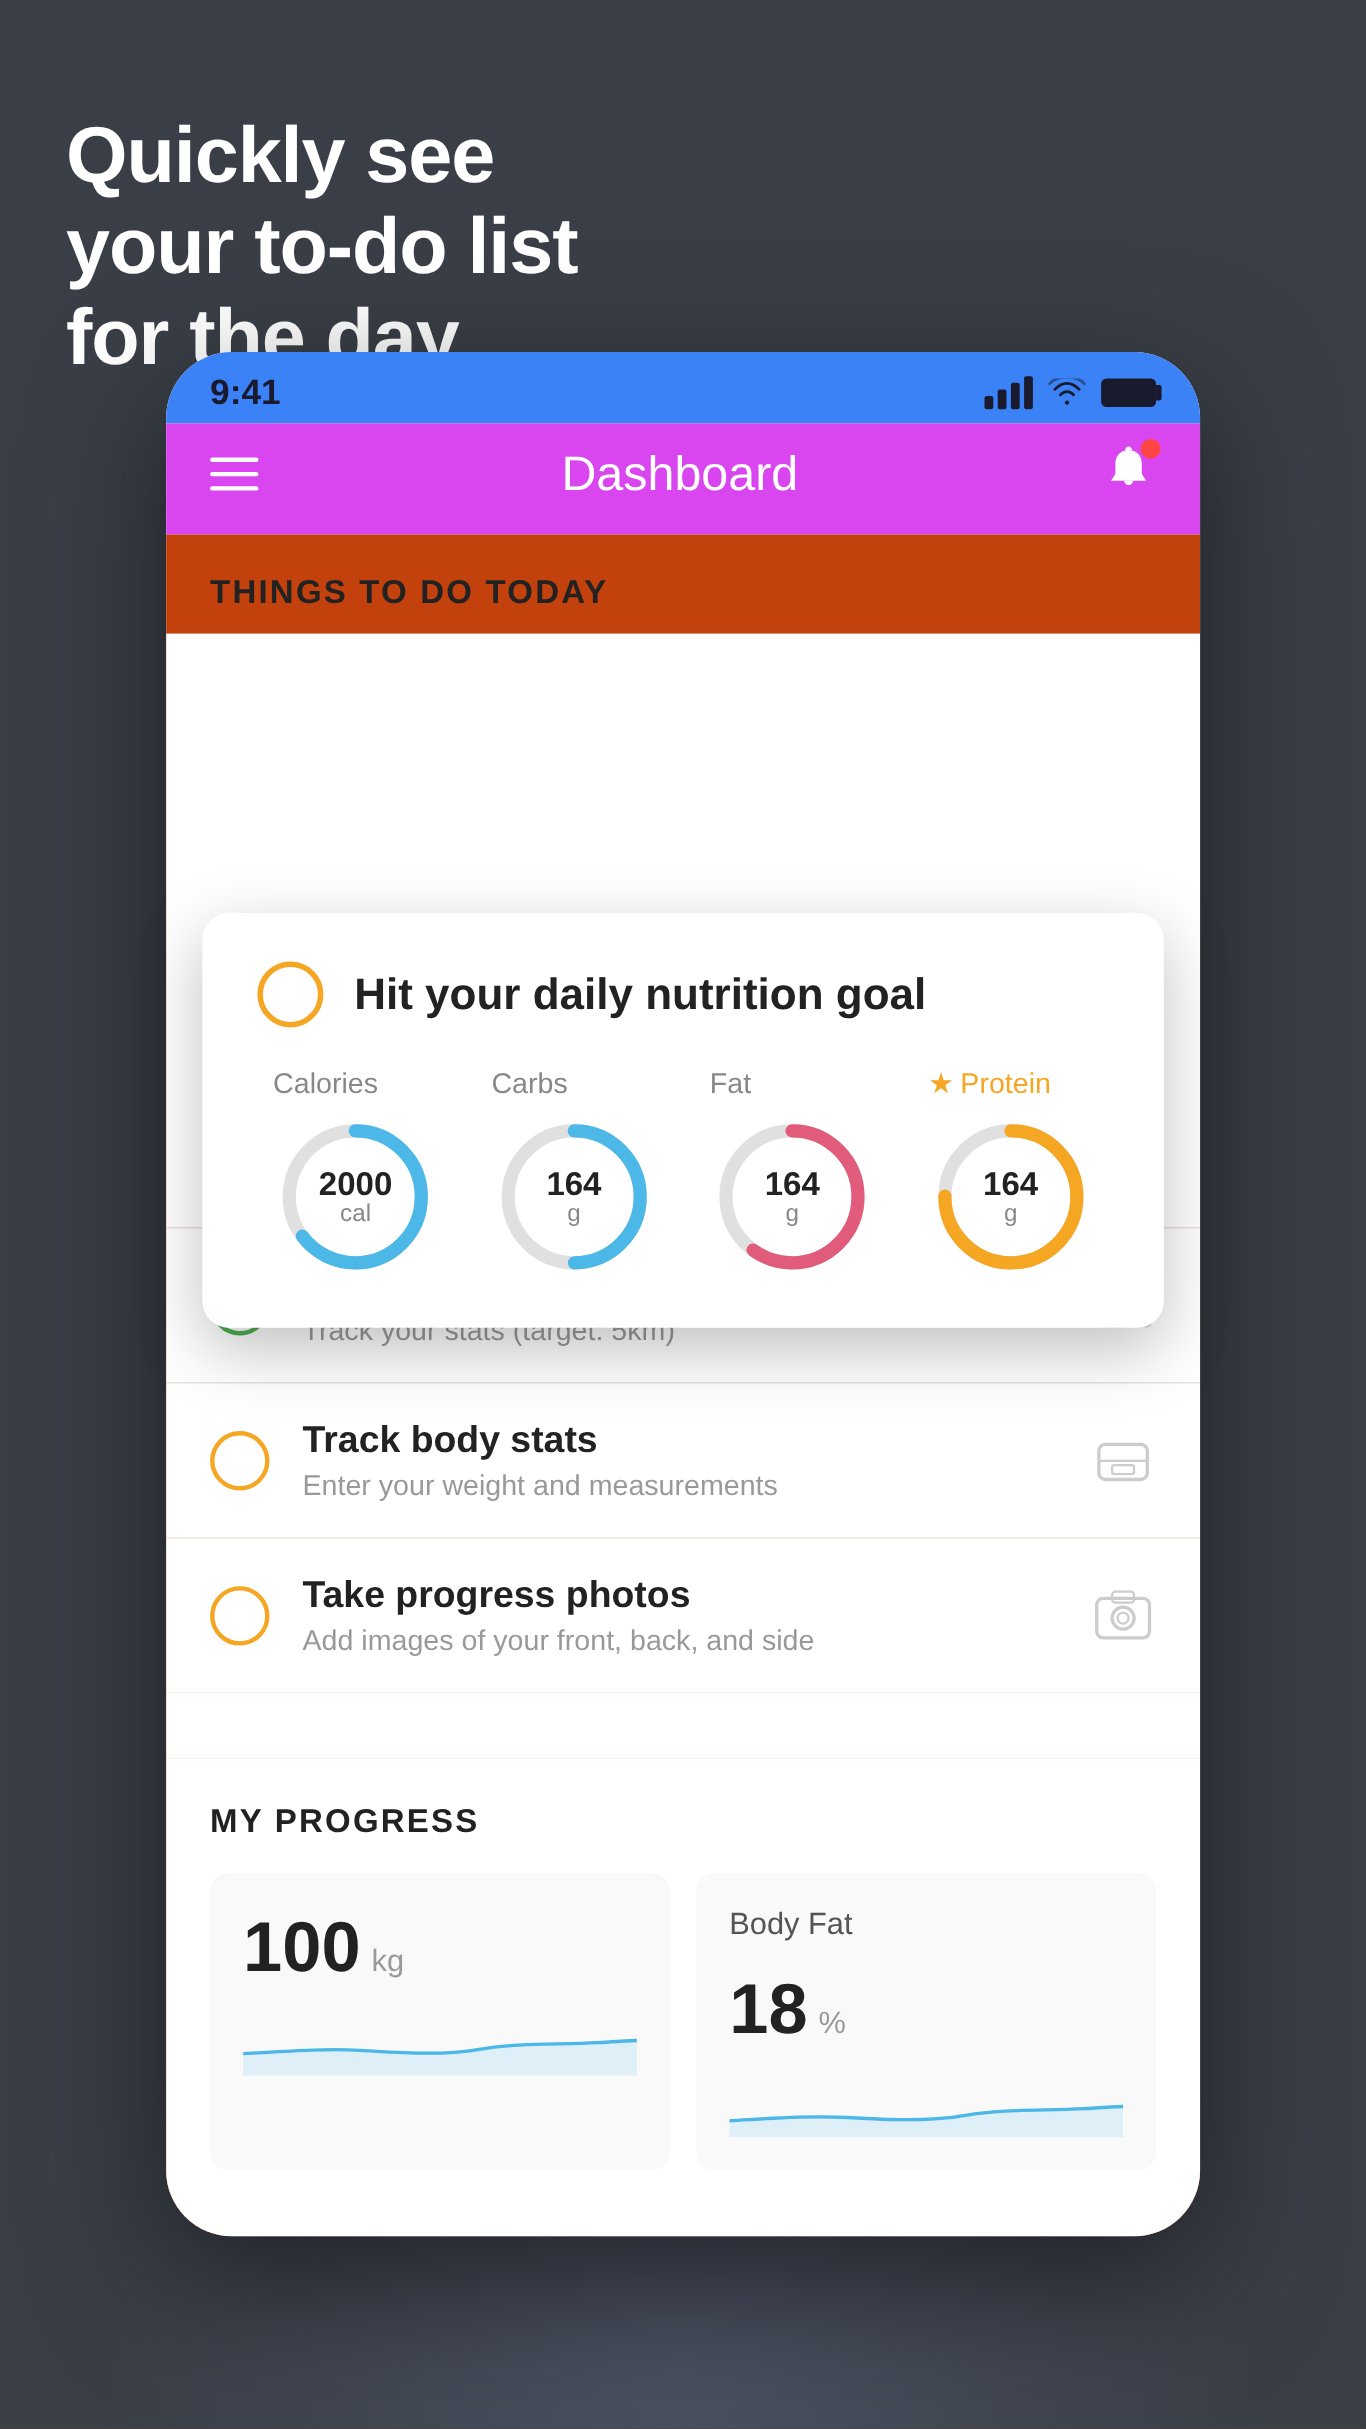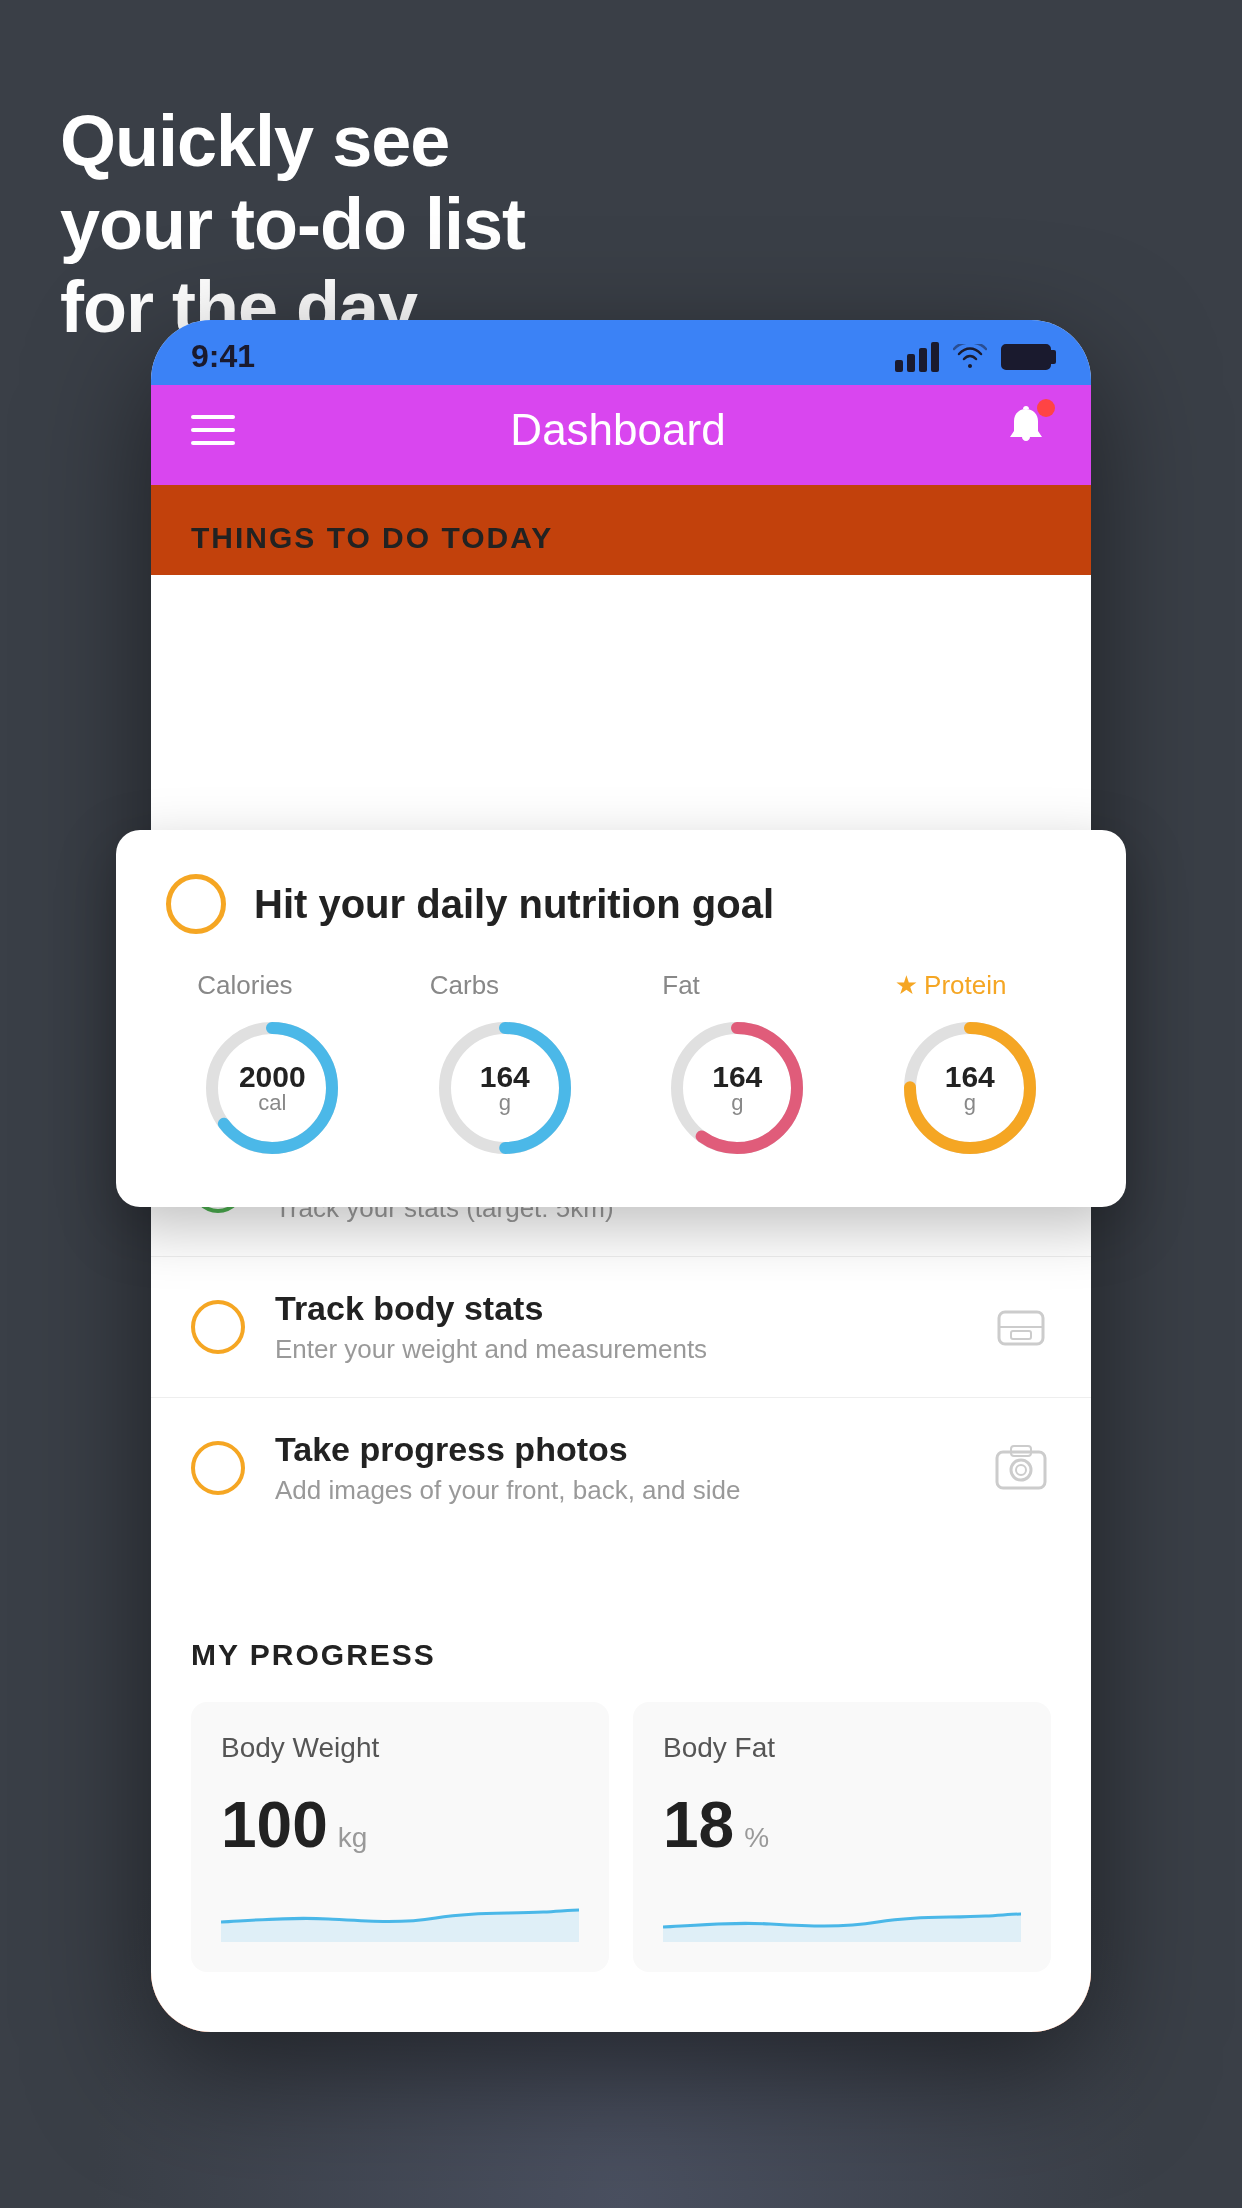--- a/index.html
+++ b/index.html
@@ -172,21 +172,21 @@
       letter-spacing: 2px;
       padding: 36px 40px 20px;
     }
 
     
     .floating-card {
       position: absolute;
       top: 830px;
       left: 50%;
       transform: translateX(-50%);
-      width: 1010px;
+      width: 874px;
       background: white;
       border-radius: 24px;
       box-shadow: 0 20px 60px rgba(0,0,0,0.25);
       padding: 44px 50px;
       z-index: 10;
     }
 
     .card-header {
       display: flex;
       align-items: center;
@@ -479,21 +479,20 @@
       </svg>
     </div>
 
     <div class="section-gap"></div>
 
     <div class="progress-section">
       <div class="progress-title">MY PROGRESS</div>
       <div class="progress-grid">
 
         <div class="progress-card">
-          <div class="progress-card-title">Body Weight</div>
           <div class="progress-value">
             <span class="progress-number">100</span>
             <span class="progress-unit">kg</span>
           </div>
           <div class="mini-chart">
             <svg viewBox="0 0 300 60" preserveAspectRatio="none">
               <path d="M0 40 C30 38 60 35 90 37 C120 39 150 42 180 36 C210 30 240 32 270 30 C285 29 295 28 300 28" fill="none" stroke="#4bb8e8" stroke-width="3"></path>
               <path d="M0 40 C30 38 60 35 90 37 C120 39 150 42 180 36 C210 30 240 32 270 30 C285 29 295 28 300 28 L300 60 L0 60Z" fill="rgba(75,184,232,0.15)"></path>
             </svg>
           </div>

